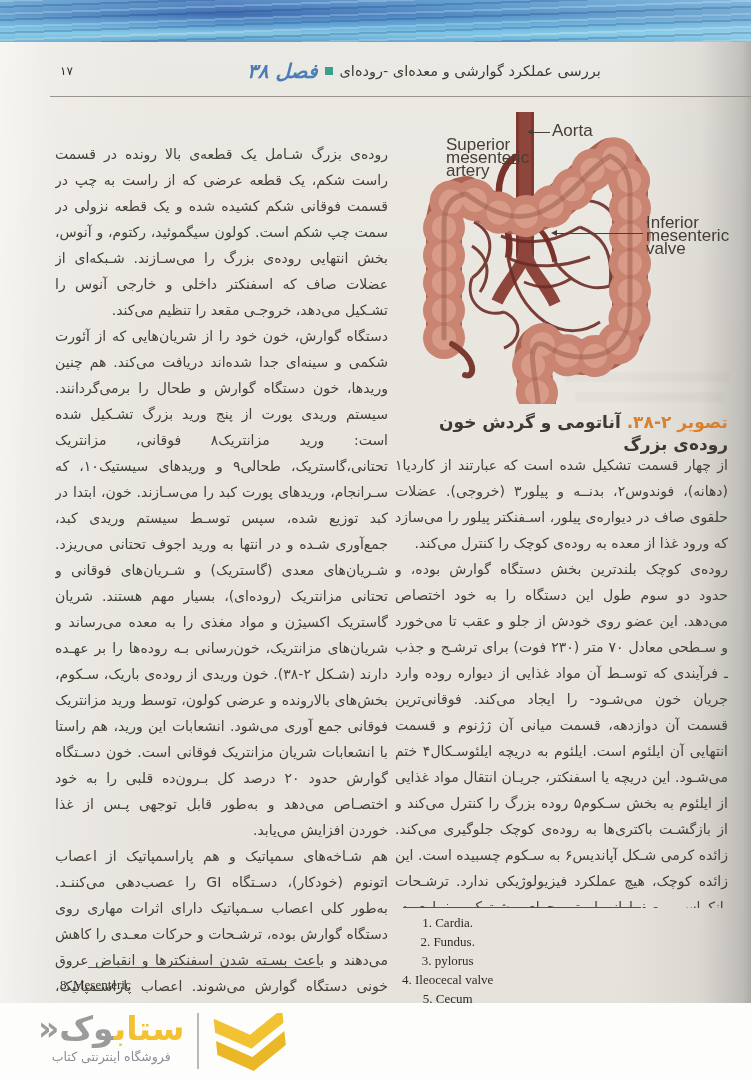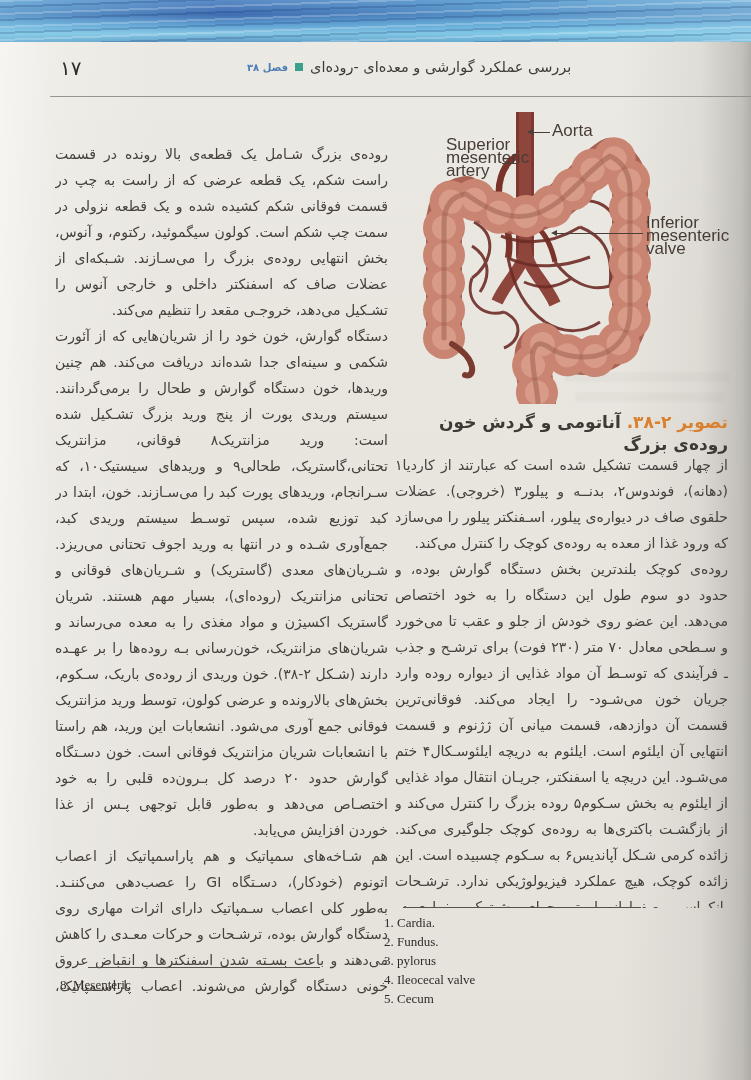--- a/index.html
+++ b/index.html
@@ -12,38 +12,38 @@
   }
   
   .banner{
     position:absolute;left:0;top:0;width:751px;height:42px;
     background:
       repeating-linear-gradient(178deg, rgba(255,255,255,.22) 0 2px, rgba(255,255,255,0) 2px 6px, rgba(10,40,100,.20) 6px 8px, rgba(10,40,100,0) 8px 13px),
       linear-gradient(92deg, rgba(140,210,235,.5) 0%, rgba(140,210,235,0) 30%, rgba(120,200,230,.4) 65%, rgba(160,220,240,.55) 100%),
       linear-gradient(180deg,#5b8cc6 0%,#3f6cb0 35%,#5f9fd2 60%,#86c6e4 80%,#5e9cc6 100%);
   }
   
-  .pagenum{position:absolute;left:60px;top:56px;font-size:20px;color:#2f2c29;letter-spacing:1px;}
+  .pagenum{position:absolute;left:60px;top:64px;font-size:12px;color:#2f2c29;letter-spacing:1px;}
   .header-row{position:absolute;left:247px;top:59px;display:flex;align-items:center;gap:7px;white-space:nowrap;}
-  .chapter{color:#4c7db4;font-size:10px;font-weight:bold;direction:rtl;}
+  .chapter{color:#4c7db4;font-size:20px;font-weight:bold;direction:rtl;font-style:italic;}
   .sq{width:8px;height:8px;background:#3aa08c;display:inline-block;}
   .h-title{color:#3e3a35;font-size:14.5px;font-weight:normal;direction:rtl;}
   .h-rule{position:absolute;left:50px;top:96px;width:701px;height:1px;background:#97948d;}
   
   .col{direction:rtl;text-align:justify;color:#45413b;font-size:14px;line-height:26px;position:absolute;overflow:hidden;}
   .col p{margin:0;}
   .left-col{left:55px;top:102px;width:333px;height:862px;margin-top:39px;}
   .right-col{left:395px;top:452px;width:333px;height:456px;}
   
   .fn-rule{position:absolute;height:1px;background:#55514b;}
   .fn-rule-left{left:88px;top:967px;width:232px;}
   .fn-rule-right{left:403px;top:907px;width:238px;}
   .fn{position:absolute;direction:ltr;text-align:left;font-family:"Liberation Serif",serif;font-size:13px;color:#2e2b27;line-height:19px;}
   .fn-left{left:60px;top:975px;}
-  .fn-right{left:384px;top:913px;}
+  .fn-right{left:402px;top:913px;text-align:center;}
   .fn div{white-space:nowrap;}
   
   .figure{position:absolute;left:404px;top:106px;width:334px;height:298px;}
   .fig-label{position:absolute;font-family:"Liberation Sans",sans-serif;font-size:17px;line-height:13px;color:#463c35;}
   .lead{position:absolute;height:1px;background:#4a3f38;}
   .arrow-left{position:absolute;width:0;height:0;border-top:3px solid transparent;border-bottom:3px solid transparent;border-right:6px solid #4a3f38;}
   .caption{position:absolute;left:395px;top:411px;width:333px;direction:rtl;text-align:right;font-size:17px;line-height:22px;}
   .caption .cap-label{color:#d9812f;font-weight:bold;}
   .caption .cap-text{color:#3d3a34;font-weight:bold;}
   .ghost{position:absolute;background:#9a958d;opacity:.07;border-radius:2px;filter:blur(1px);}
@@ -146,14 +146,32 @@
   </div>
   <div class="fn-rule fn-rule-right"></div>
   <div class="fn fn-right">
     <div>1. Cardia.</div>
     <div>2. Fundus.</div>
     <div>3. pylorus</div>
     <div>4. Ileocecal valve</div>
     <div>5. Cecum</div>
   </div>
 
+  <div class="footer">
+    <div class="logo">
+      <div>
+        <div class="wordmark">
+          <span class="wm-y">ستاب</span><span class="wm-g">وک</span><span class="wm-g">«</span>
+        </div>
+        <div class="logo-sub">فروشگاه اینترنتی کتاب</div>
+      </div>
+      <div class="logo-div"></div>
+      <svg width="84" height="62" viewBox="0 0 90 62" style="margin-top:2px;">
+        <g transform="rotate(-6 45 31)">
+          <polygon points="8,0 45,21 82,-3 82,12 45,36 8,15" fill="#f2c233"></polygon>
+          <polygon points="8,24 45,45 82,21 82,36 45,60 8,39" fill="#eab827"></polygon>
+        </g>
+      </svg>
+    </div>
+
+  </div>
 
 </div>
 
 </body></html>

